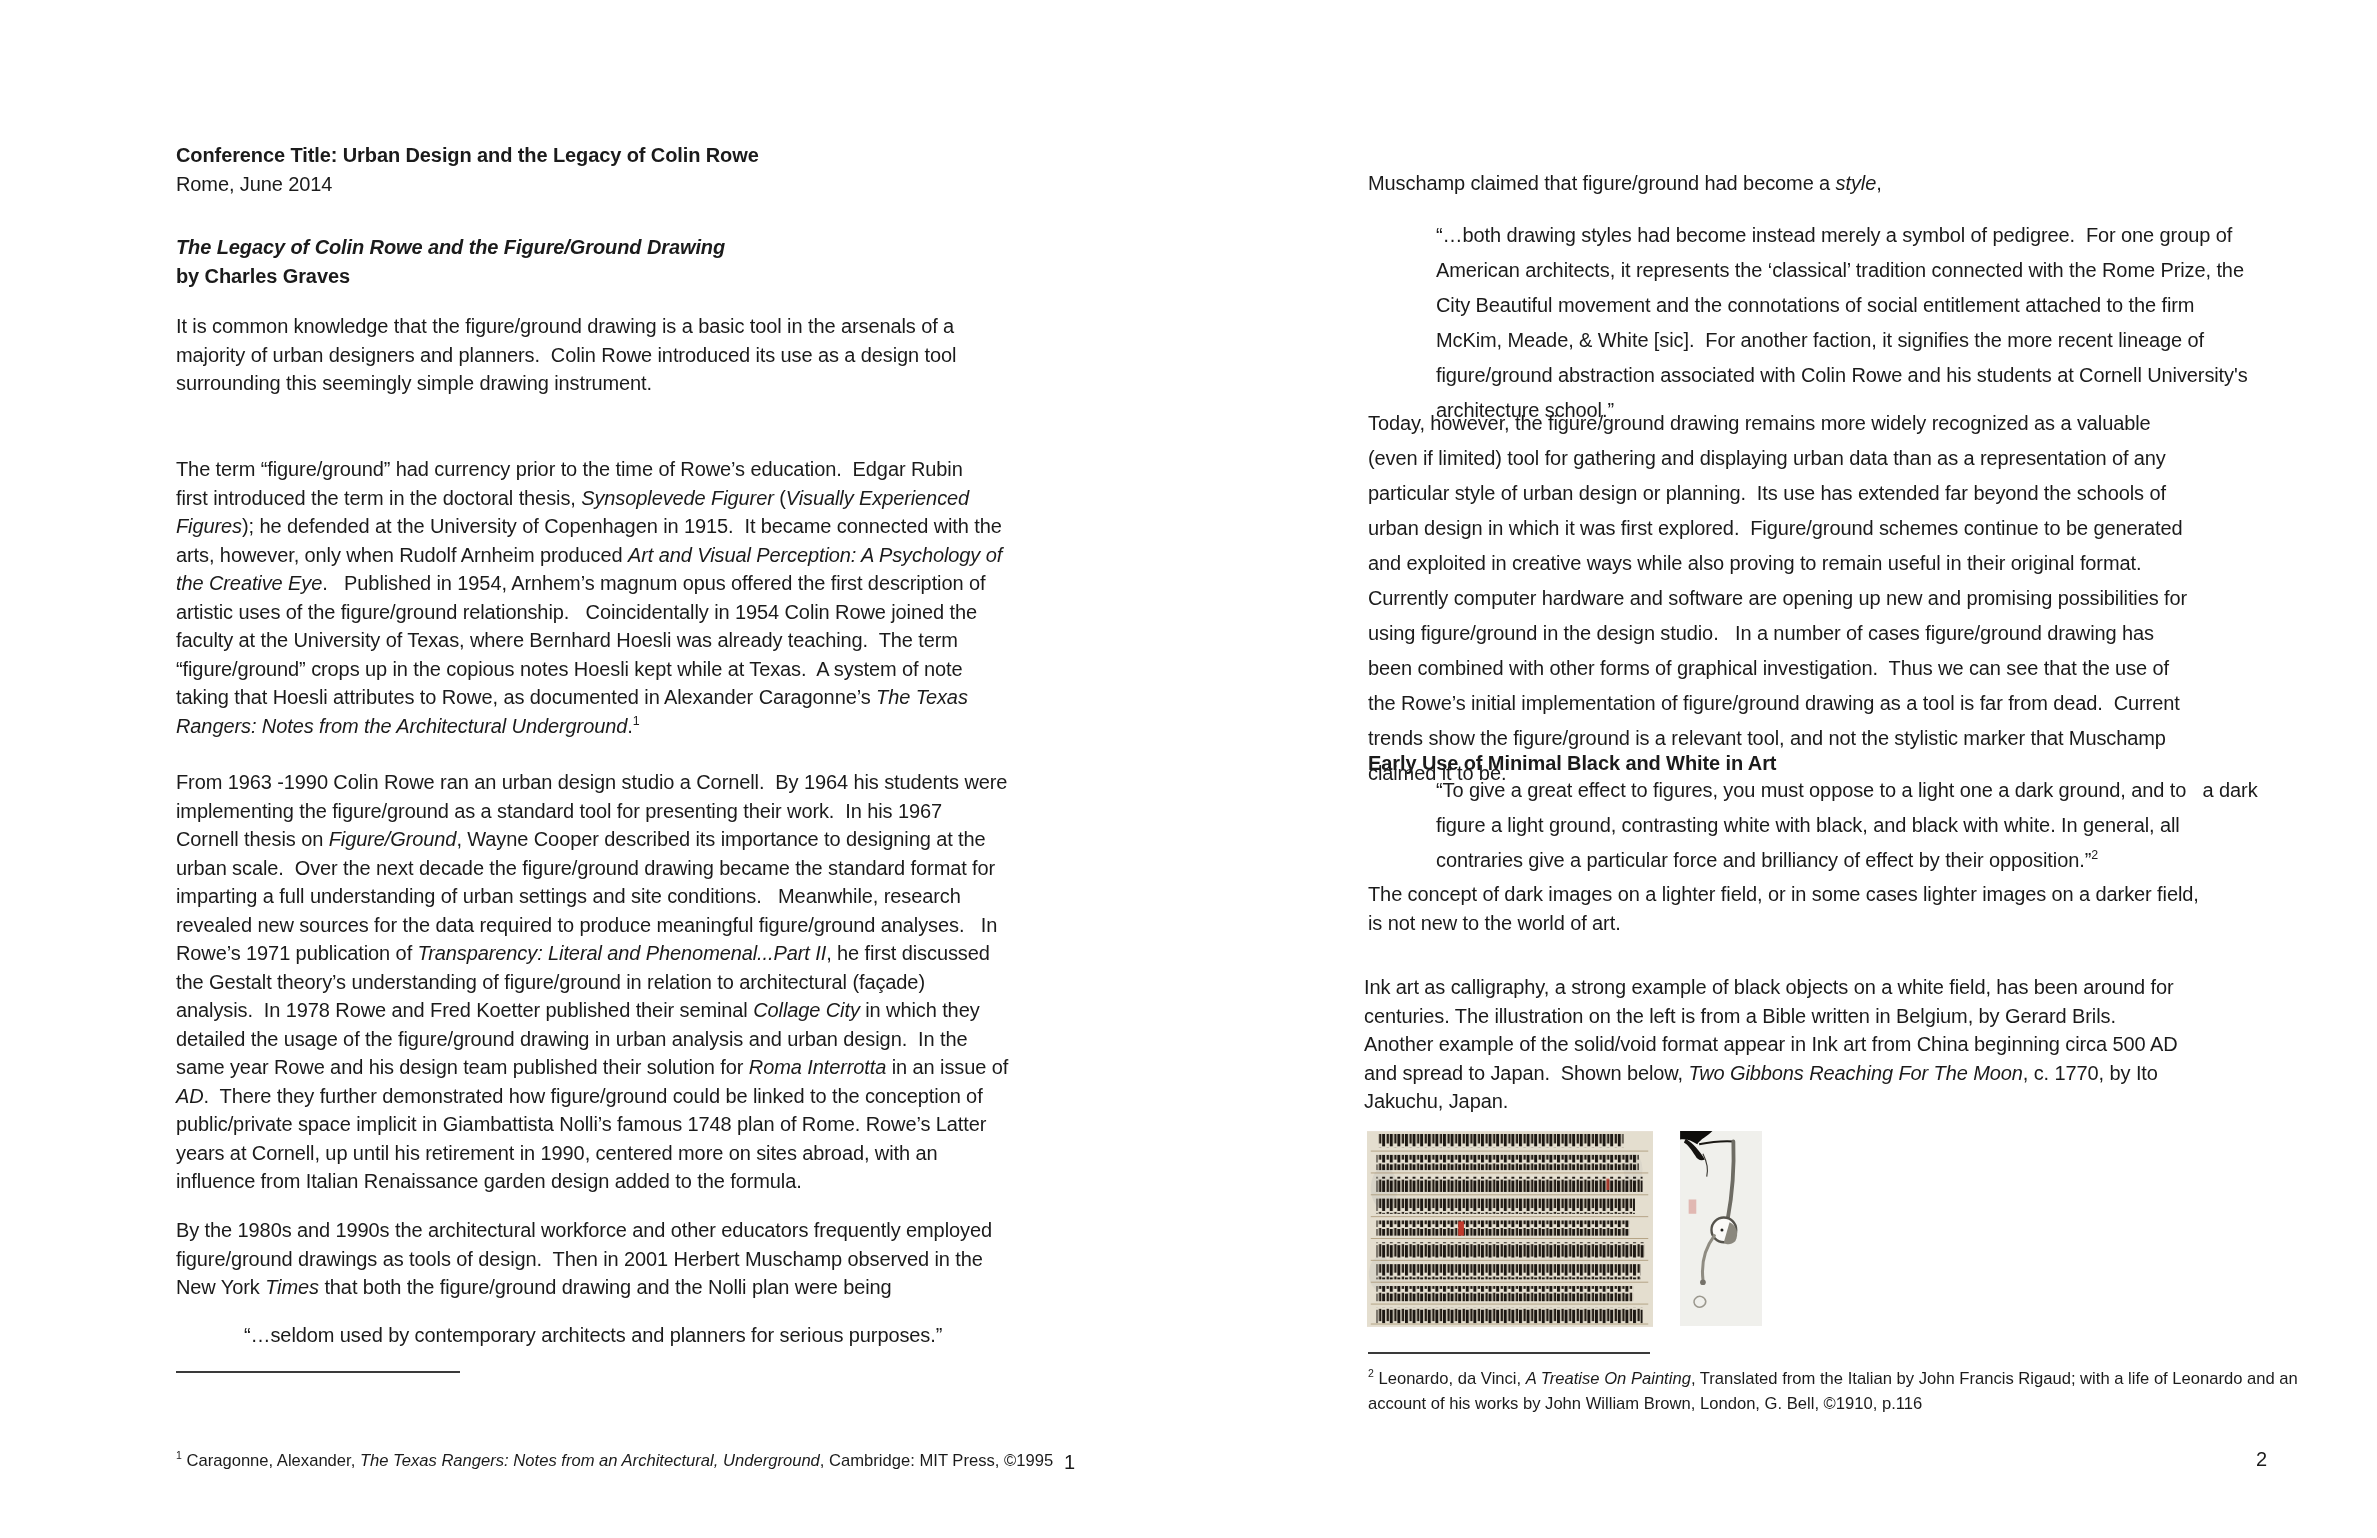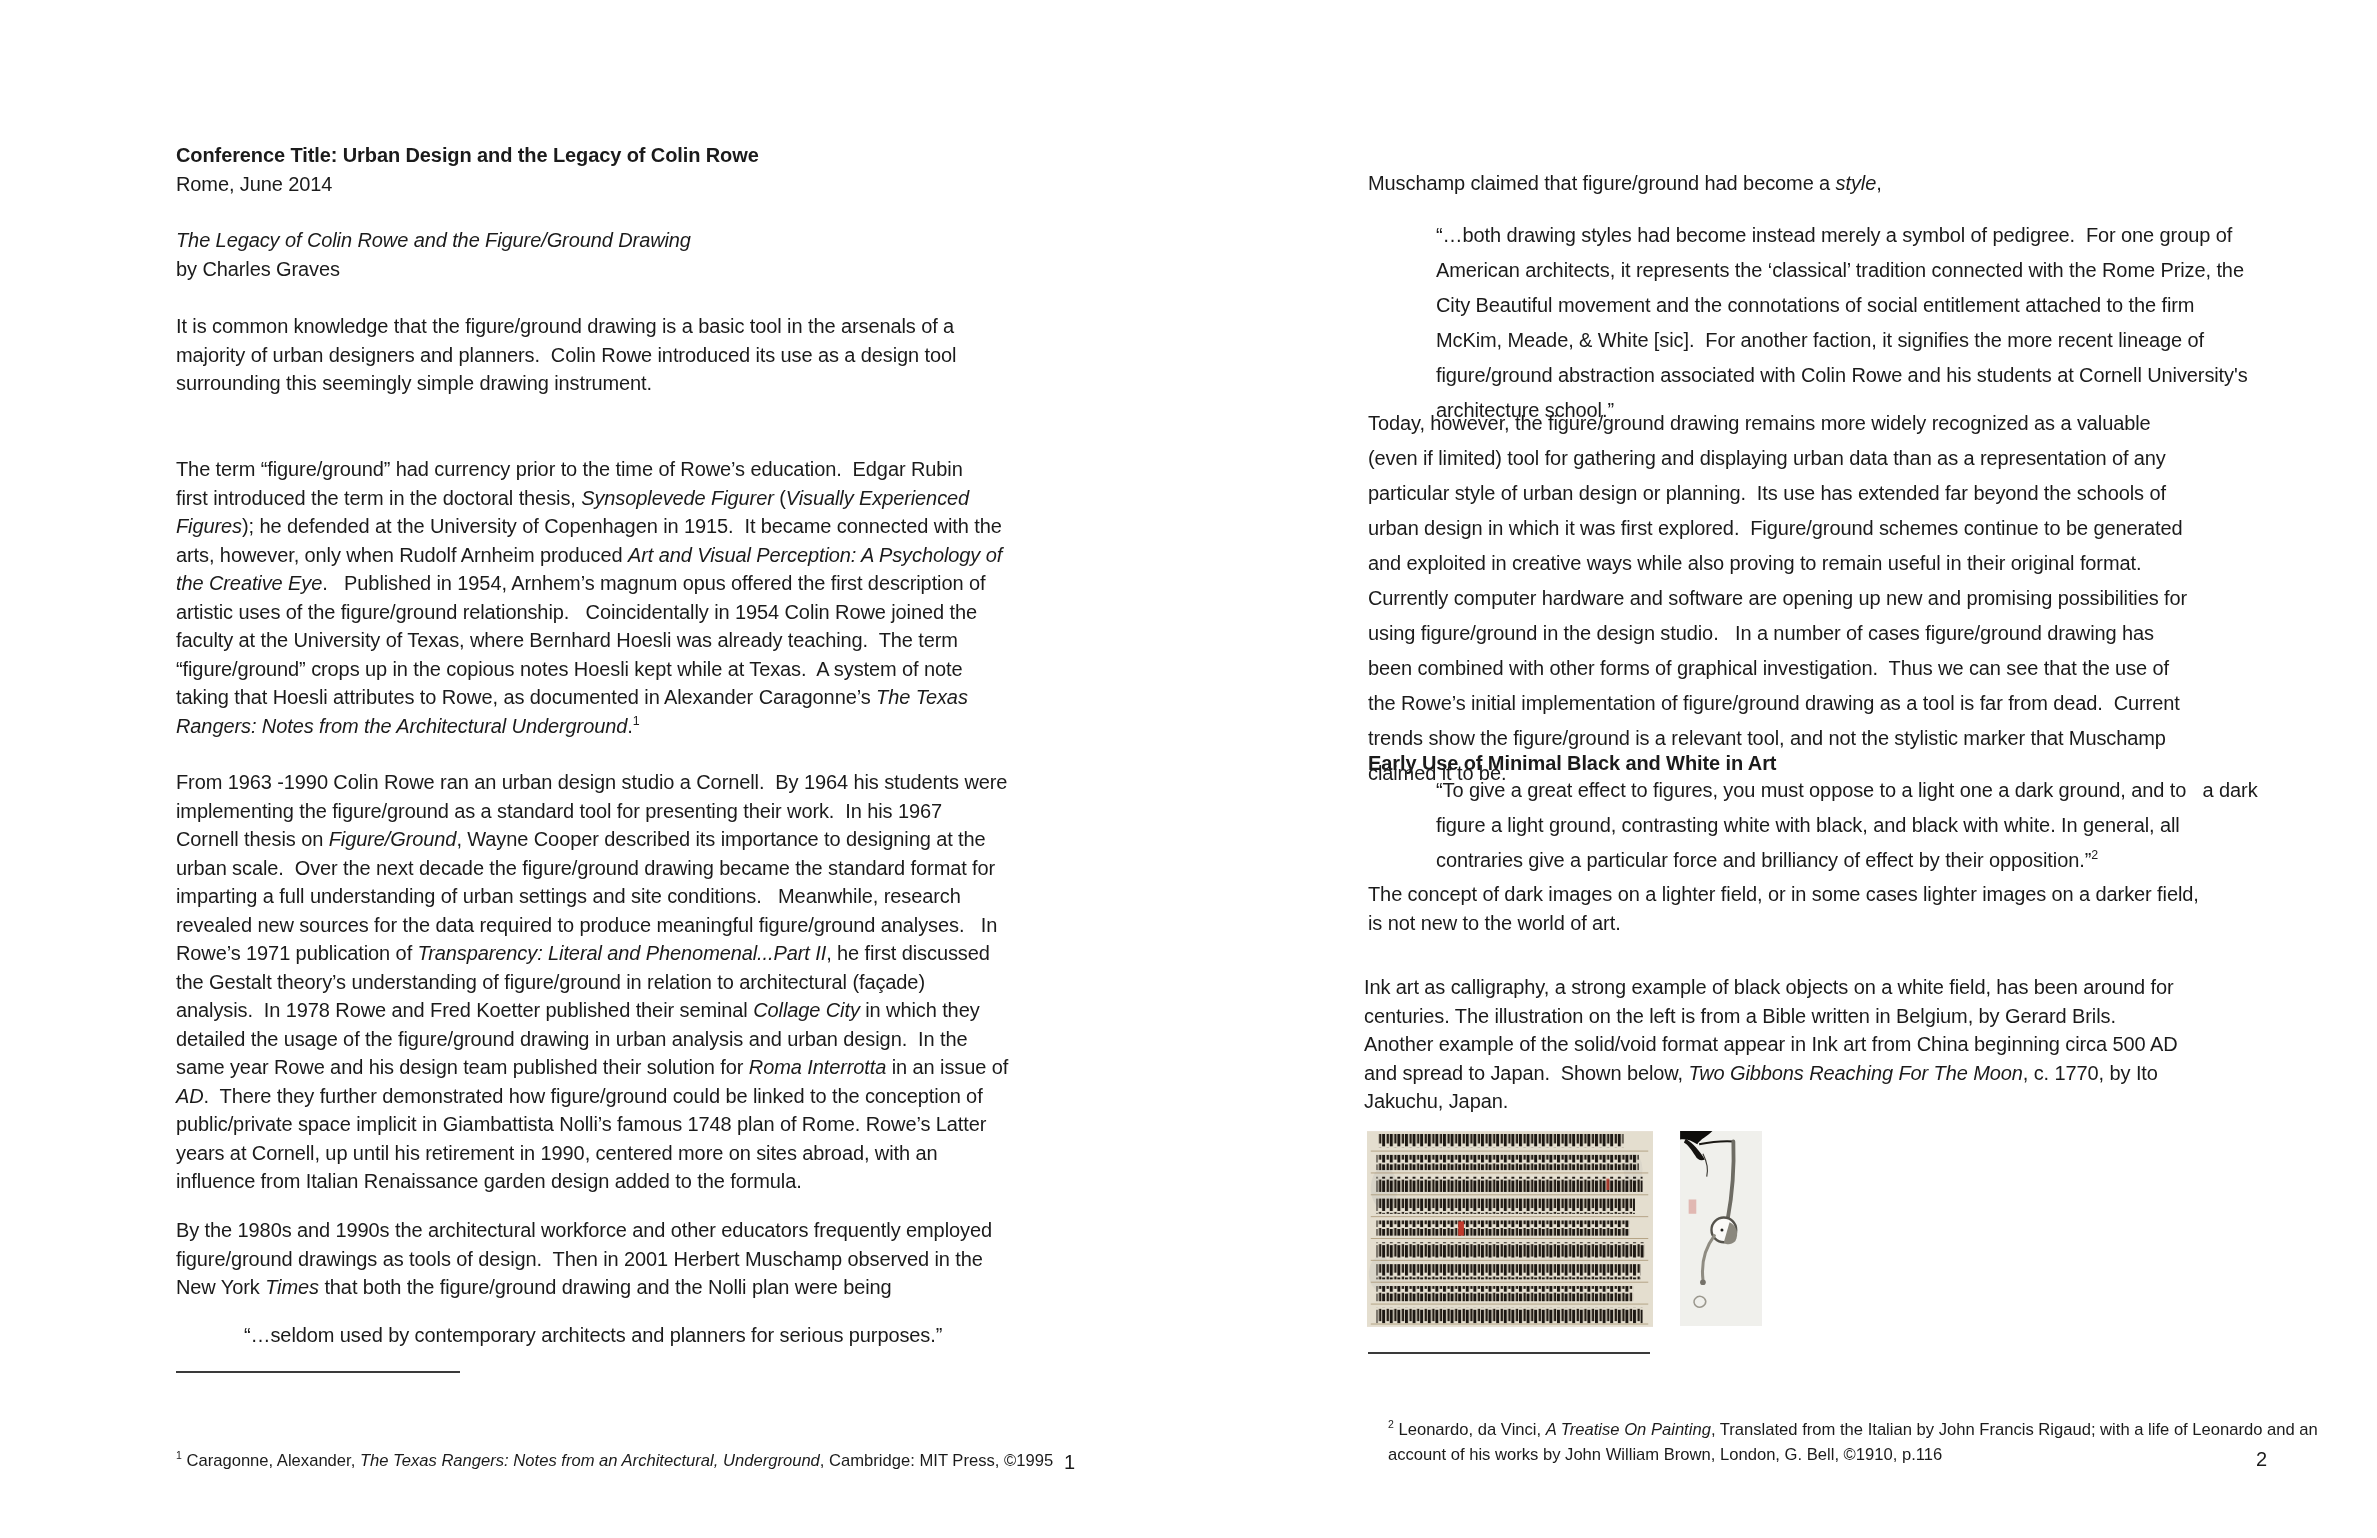--- a/index.html
+++ b/index.html
@@ -30,21 +30,21 @@
 </head>
 <body>
 
 <div>
 
   <div class="block" style="left:176px; top:141px; width:899px;">
       <div class="line"><b>Conference Title: Urban Design and the Legacy of Colin Rowe</b></div>
       <div class="line">Rome, June 2014</div>
     </div>
 
-  <div class="block" style="left:176px; top:226px; width:899px;">
+  <div class="block" style="left:176px; top:233px; width:899px;font-weight:bold;">
       <div class="line"><i>The Legacy of Colin Rowe and the Figure/Ground Drawing</i></div>
       <div class="line">by Charles Graves</div>
     </div>
 
   <div class="block" style="left:176px; top:312px; width:899px;">
       <div class="line">It is common knowledge that the figure/ground drawing is a basic tool in the arsenals of a</div>
       <div class="line">majority of urban designers and planners.  Colin Rowe introduced its use as a design tool</div>
       <div class="line">surrounding this seemingly simple drawing instrument.</div>
     </div>
 
@@ -215,21 +215,21 @@
 
       <path d="M36,110 C27,122 22,138 24,156" stroke="#8f8c82" stroke-width="3.2" fill="none" stroke-linecap="round"></path>
       <circle cx="24" cy="159" r="3" fill="#75726a"></circle>
 
       <path d="M16,176 C20,172 26,174 27,179 C27,184 21,187 17,184 C14,182 14,178 16,176 Z" fill="none" stroke="#9b988e" stroke-width="1.6"></path>
     </svg>
   </div>
 
   <div class="divider" style="left:1368px; top:1352px; width:282px;"></div>
 
-  <div class="block lh26" style="left:1368px; top:1417px; width:913px;margin-left:20px;">
+  <div class="block lh26" style="left:1368px; top:1366px; width:913px;">
       <div class="line"><sup>2</sup> Leonardo, da Vinci, <i>A Treatise On Painting</i>, Translated from the Italian by John Francis Rigaud; with a life of Leonardo and an</div>
       <div class="line">account of his works by John William Brown, London, G. Bell, ©1910, p.116</div>
     </div>
 
   <div class="block pagenum" style="left:1368px; top:1445px;">
     <div class="line">2</div>
   </div>
 </div>
 
 

